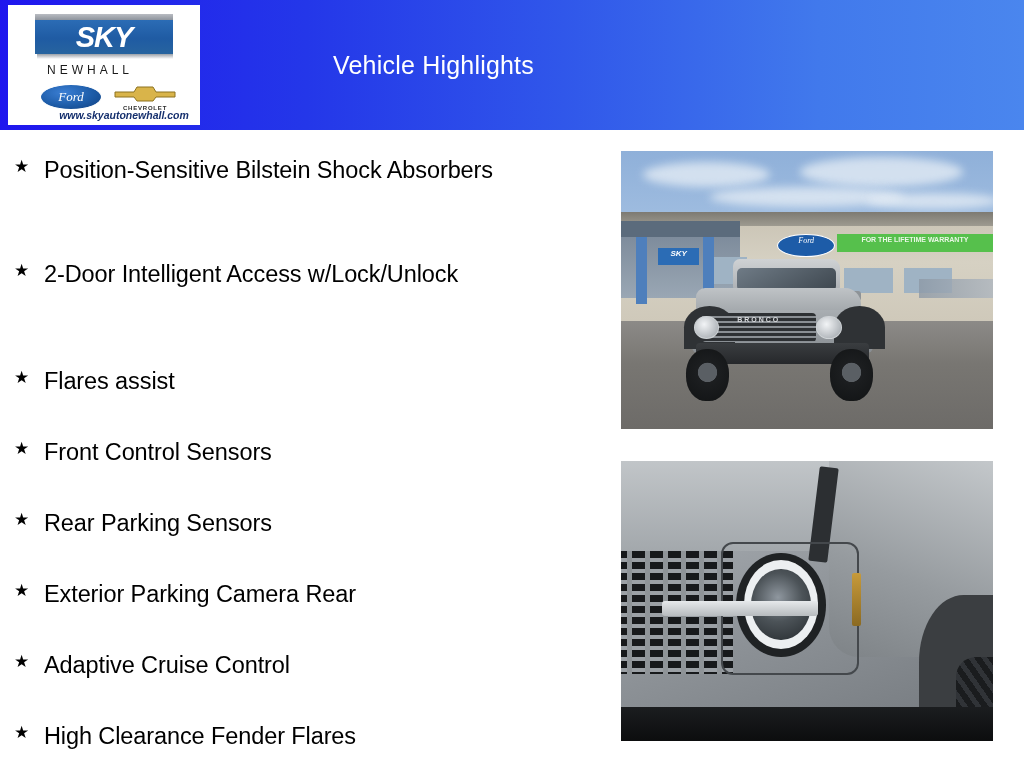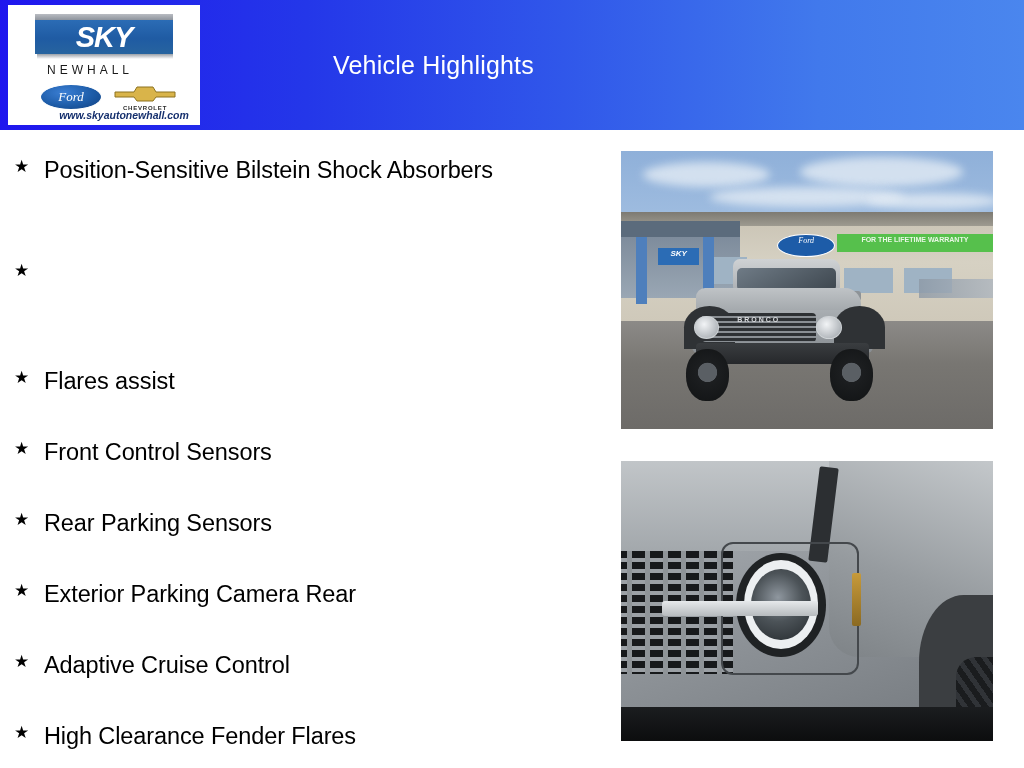--- a/index.html
+++ b/index.html
@@ -303,20 +303,21 @@
 
 <div id="features-list">
 
   <div class="feature-item" style="top:13px">
     <span class="feature-bullet">★</span>
     <span class="feature-label">Position-Sensitive Bilstein Shock Absorbers</span>
   </div>
 
   <div class="feature-item" style="top:117px">
     <span class="feature-bullet">★</span>
+    <span class="feature-label">2-Door Intelligent Access w/Lock/Unlock</span>
   </div>
 
   <div class="feature-item" style="top:224px">
     <span class="feature-bullet">★</span>
     <span class="feature-label">Flares assist</span>
   </div>
 
   <div class="feature-item" style="top:295px">
     <span class="feature-bullet">★</span>
     <span class="feature-label">Front Control Sensors</span>

